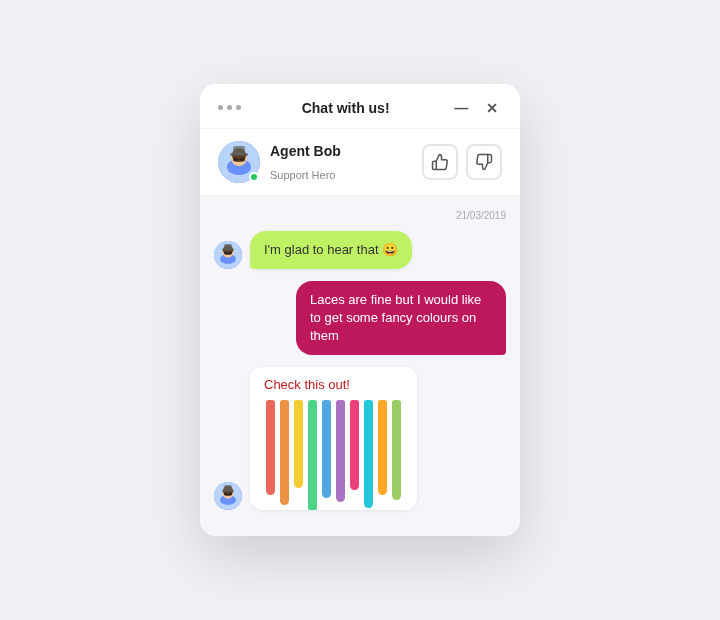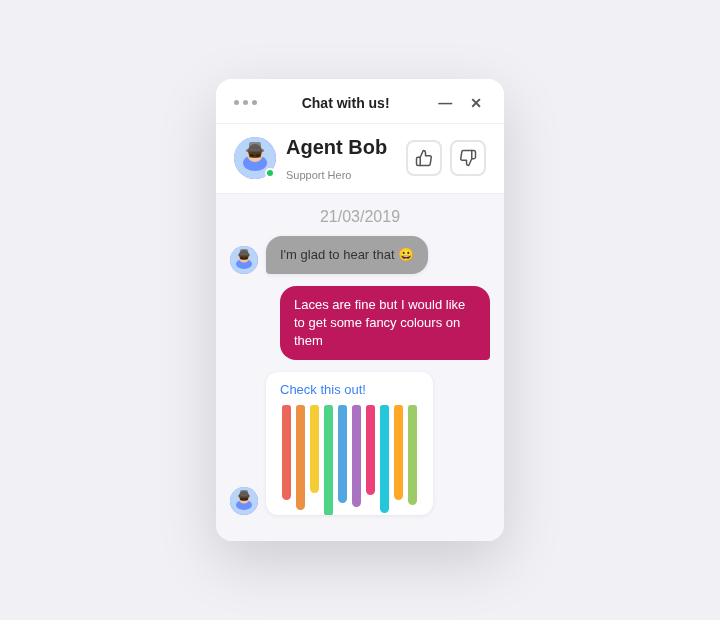--- a/index.html
+++ b/index.html
@@ -8,21 +8,21 @@
       width: 720px;
       height: 620px;
       background: #f0f0f5;
       display: flex;
       align-items: center;
       justify-content: center;
       font-family: -apple-system, BlinkMacSystemFont, 'Segoe UI', sans-serif;
     }
 
     .chat-window {
-      width: 288px;
+      width: 320px;
       background: #ffffff;
       border-radius: 16px;
       box-shadow: 0 20px 60px rgba(0,0,0,0.15);
       overflow: hidden;
       position: relative;
     }
 
     
     .top-bar {
       display: flex;
@@ -103,21 +103,21 @@
       height: 10px;
       background: #22c55e;
       border-radius: 50%;
       position: absolute;
       bottom: 1px;
       right: 1px;
       border: 2px solid #fff;
     }
 
     .agent-name {
-      font-size: 20px;
+      font-size: 14px;
       font-weight: 700;
       color: #222;
     }
 
     .agent-title {
       font-size: 11px;
       color: #888;
       margin-top: 10px;
     }
 
@@ -142,22 +142,22 @@
     
     .chat-body {
       padding: 10px 14px 14px 14px;
       background: #f5f5fa;
       min-height: 340px;
       position: relative;
       overflow: hidden;
     }
 
     .date-divider {
-      text-align: center;
-      font-size: 16px;
+      text-align: right;
+      font-size: 10px;
       color: #aaa;
       margin-bottom: 10px;
       margin-top: 4px;
     }
 
     
     .message-row {
       display: flex;
       margin-bottom: 12px;
       align-items: flex-end;
@@ -187,21 +187,21 @@
 
     .message-bubble {
       max-width: 210px;
       padding: 10px 14px;
       border-radius: 16px;
       font-size: 13px;
       line-height: 1.4;
     }
 
     .message-bubble.agent-bubble {
-      background: #a3a3a3;
+      background: #bef264;
       color: #333;
       border-bottom-left-radius: 4px;
       box-shadow: 0 1px 4px rgba(0,0,0,0.07);
     }
 
     .message-bubble.user-bubble {
       background: #be185d;
       color: #fff;
       border-bottom-right-radius: 4px;
     }
@@ -211,21 +211,21 @@
       background: #fff;
       border-radius: 12px;
       padding: 10px 14px 0 14px;
       box-shadow: 0 1px 4px rgba(0,0,0,0.07);
       max-width: 200px;
       overflow: hidden;
     }
 
     .image-message-text {
       font-size: 13px;
-      color: #3b82f6;
+      color: #b91c1c;
       margin-bottom: 8px;
     }
 
     .lace-stripe {
       width: 9px;
       border-radius: 5px 5px 8px 8px;
     }
 
   </style>
 </head>

